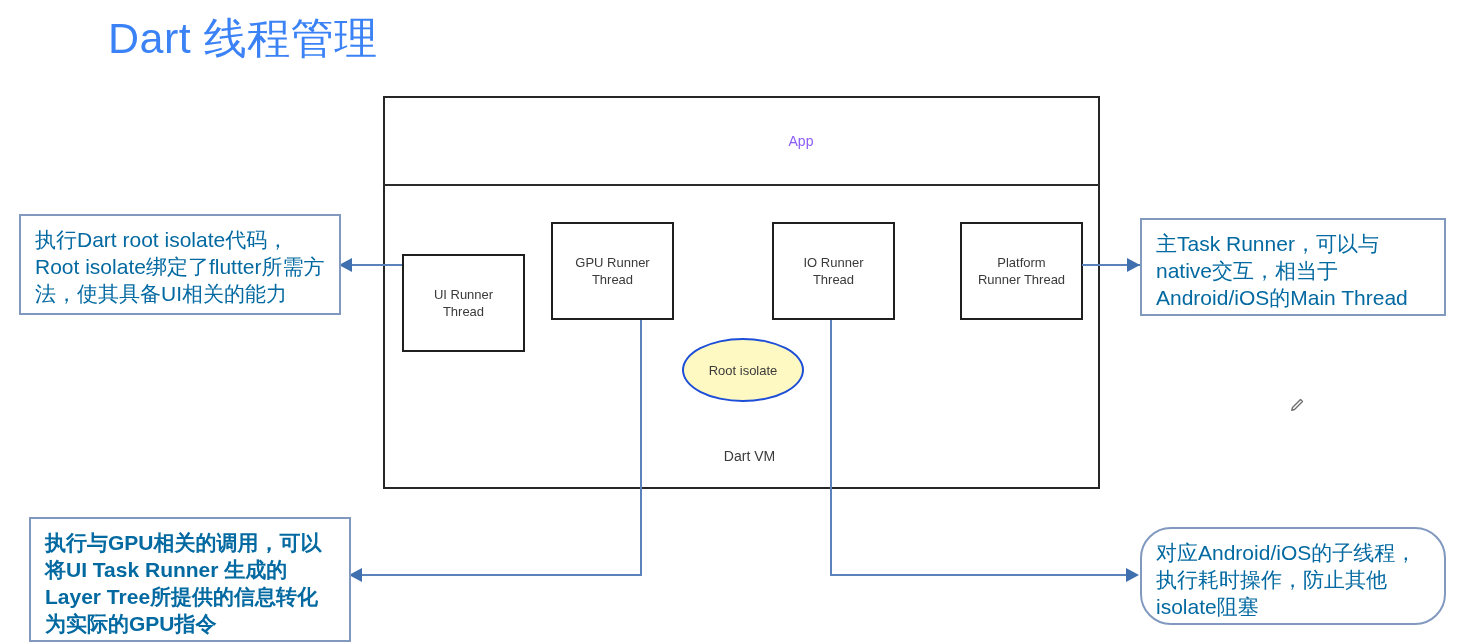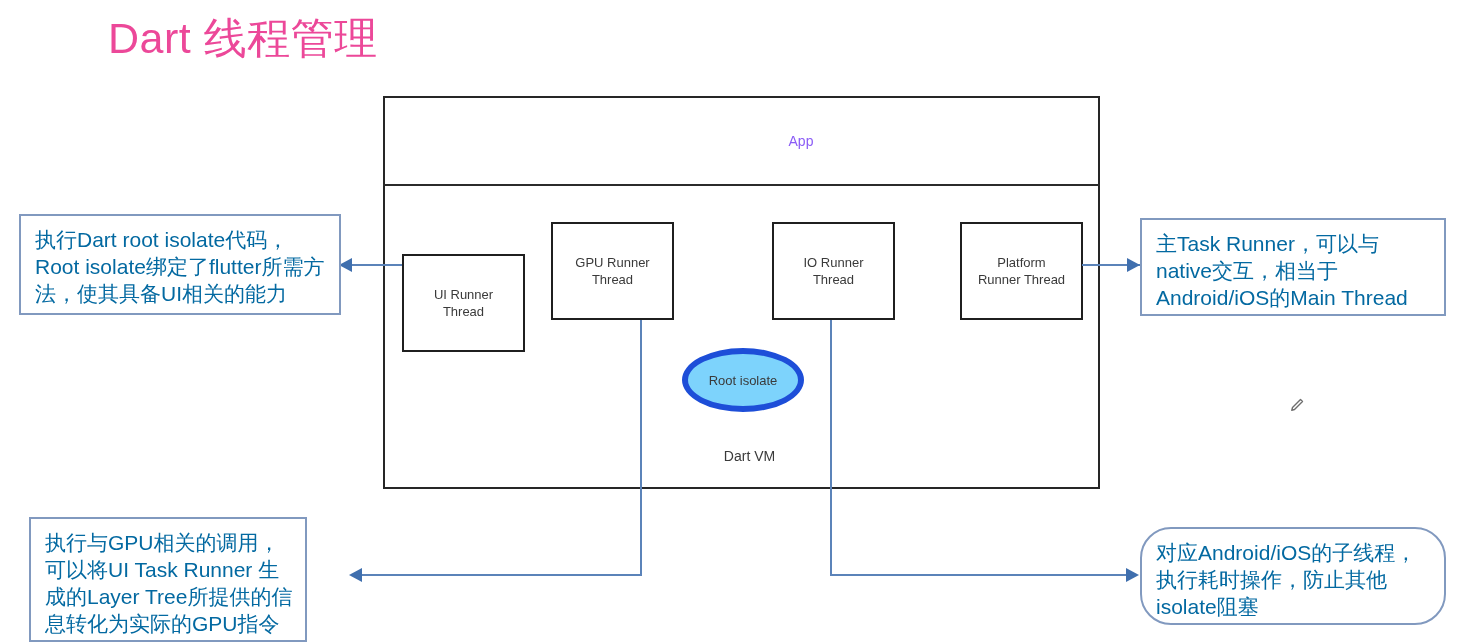--- a/index.html
+++ b/index.html
@@ -21,21 +21,21 @@
 
   
   #page-title {
     position: absolute;
     left: 108px;
     top: 8px;
     font-size: 43px;
     line-height: 60px;
     font-weight: 400;
     letter-spacing: 0.5px;
-    color: #ec4899;
+    color: #3b82f6;
     white-space: nowrap;
   }
 
   
   #app-container {
     position: absolute;
     left: 383px;
     top: 96px;
     width: 717px;
     height: 393px;
@@ -90,48 +90,48 @@
   }
   #thread-ui       { left: 402px; margin-top: 32px; }
   #thread-gpu      { left: 551px; }
   #thread-io       { left: 772px; }
   #thread-platform { left: 960px; }
 
   
   #root-isolate {
     position: absolute;
     left: 682px;
-    top: 348px;
+    top: 338px;
     width: 122px;
     height: 64px;
-    border: 6px solid #1d4ed8;
+    border: 2px solid #1d4ed8;
     border-radius: 50%;
     box-sizing: border-box;
-    background: #7dd3fc;
+    background: #fef9c3;
     display: flex;
     align-items: center;
     justify-content: center;
     font-size: 13px;
     color: #3a3a3a;
   }
 
   
   .callout {
     position: absolute;
     border: 2px solid #8199bf;
     box-sizing: border-box;
     background: #ffffff;
     padding: 10px 12px 10px 14px;
     font-size: 21px;
     line-height: 27px;
     color: #0369a1;
   }
   #callout-ui       { left: 19px;   top: 214px; width: 322px; height: 101px; }
   #callout-platform { left: 1140px; top: 218px; width: 306px; height: 98px; }
-  #callout-gpu      { left: 29px;   top: 517px; width: 278px; height: 125px; }
+  #callout-gpu      { left: 29px;   top: 517px; width: 322px; height: 125px; font-weight: bold; }
   #callout-io       { left: 1140px; top: 527px; width: 306px; height: 98px; border-radius: 31px; }
 
   
   .conn {
     position: absolute;
     background: #5b83b9;
   }
   .conn-h { height: 2px; }
   .conn-v { width: 2px; }
 

